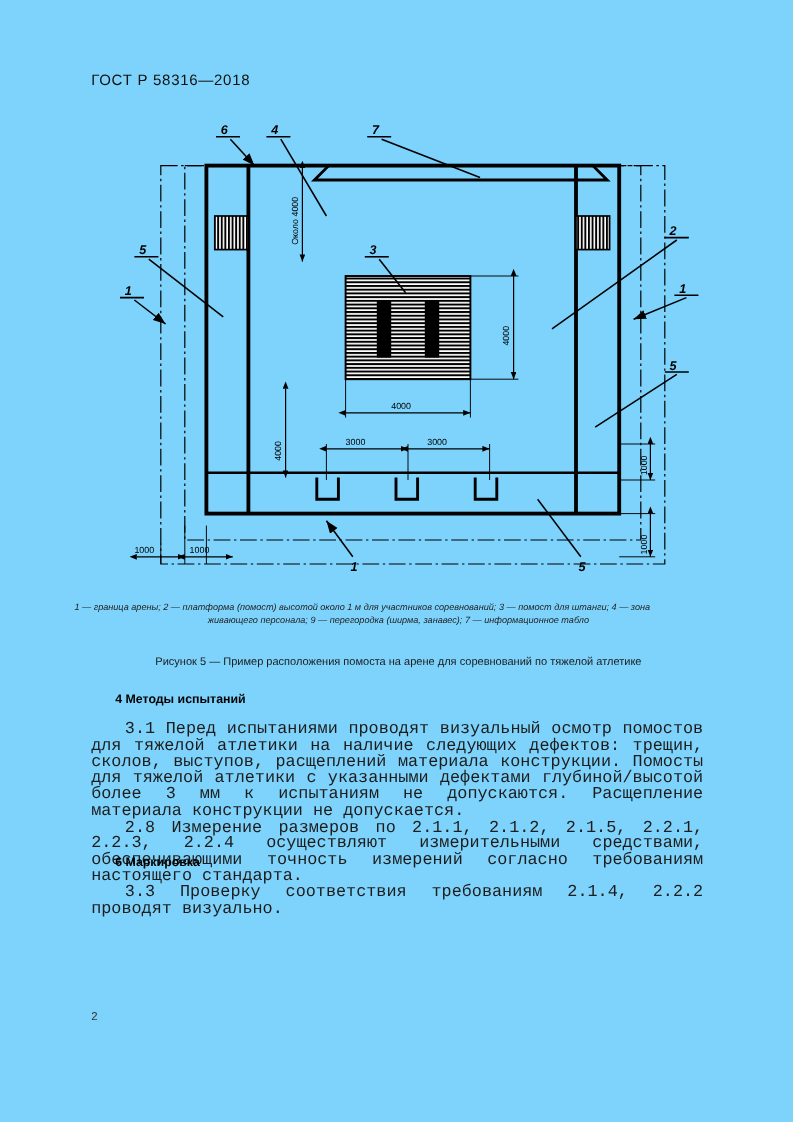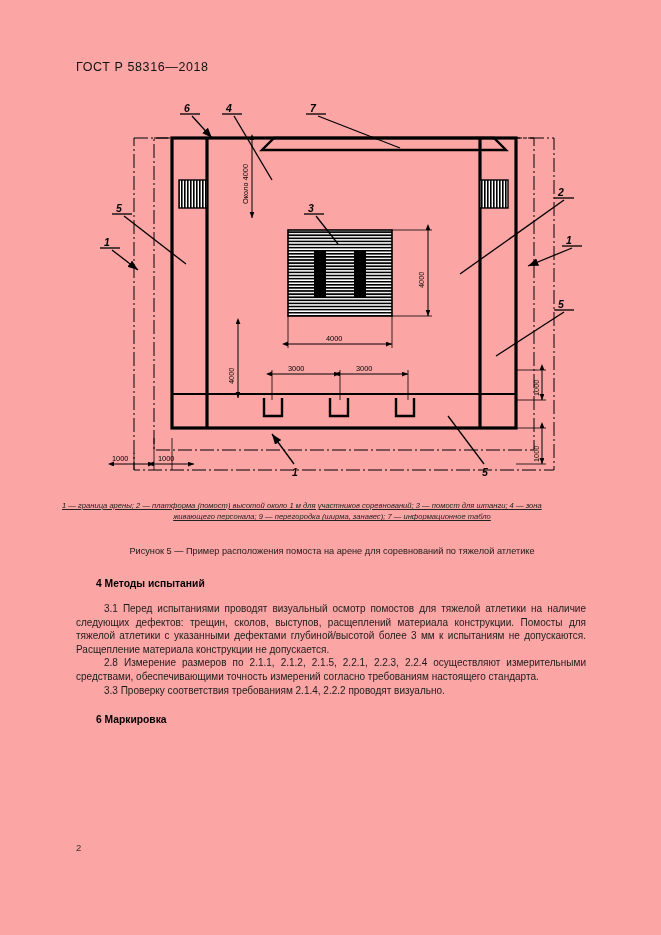--- a/index.html
+++ b/index.html
@@ -12,21 +12,21 @@
     height: 935px;
     position: relative;
     font-family: "Liberation Sans", sans-serif;
     color: #1a1a1a;
     overflow: hidden;
   }
 
   .page {
     position: absolute;
     inset: 0;
-    background: #fca5a5;
+    background: #7dd3fc;
   }
 
   
   .doc-header {
     position: absolute;
     left: 76px;
     top: 60px;
     font-size: 12.5px;
     letter-spacing: 0.6px;
     color: #111;
@@ -60,21 +60,20 @@
     color: #222;
   }
   .legend .ln {
     display: block;
   }
   .legend .ln.center {
     text-align: center;
   }
   .legend i {
     font-style: italic;
-    text-decoration: underline;
   }
 
   .fig-caption {
     position: absolute;
     left: 62px;
     top: 546px;
     width: 540px;
     text-align: center;
     font-size: 9.2px;
     color: #1a1a1a;
@@ -87,24 +86,25 @@
     font-weight: bold;
     color: #000;
   }
   #sec3-head { left: 96px; top: 578px; }
   #sec4-head { left: 96px; top: 714px; }
 
   .body-block {
     position: absolute;
     left: 76px;
     width: 510px;
-    font-size: 10px;
+    font-size: 14px;
     line-height: 13.6px;
     text-align: justify;
     color: #1c1c1c;
+    font-family: Liberation Mono, monospace;
   }
   #sec3-body { top: 602px; }
   #sec4-body { top: 738px; }
 
   .para {
     display: block;
     text-indent: 28px;
   }
   .listitem {
     display: block;

